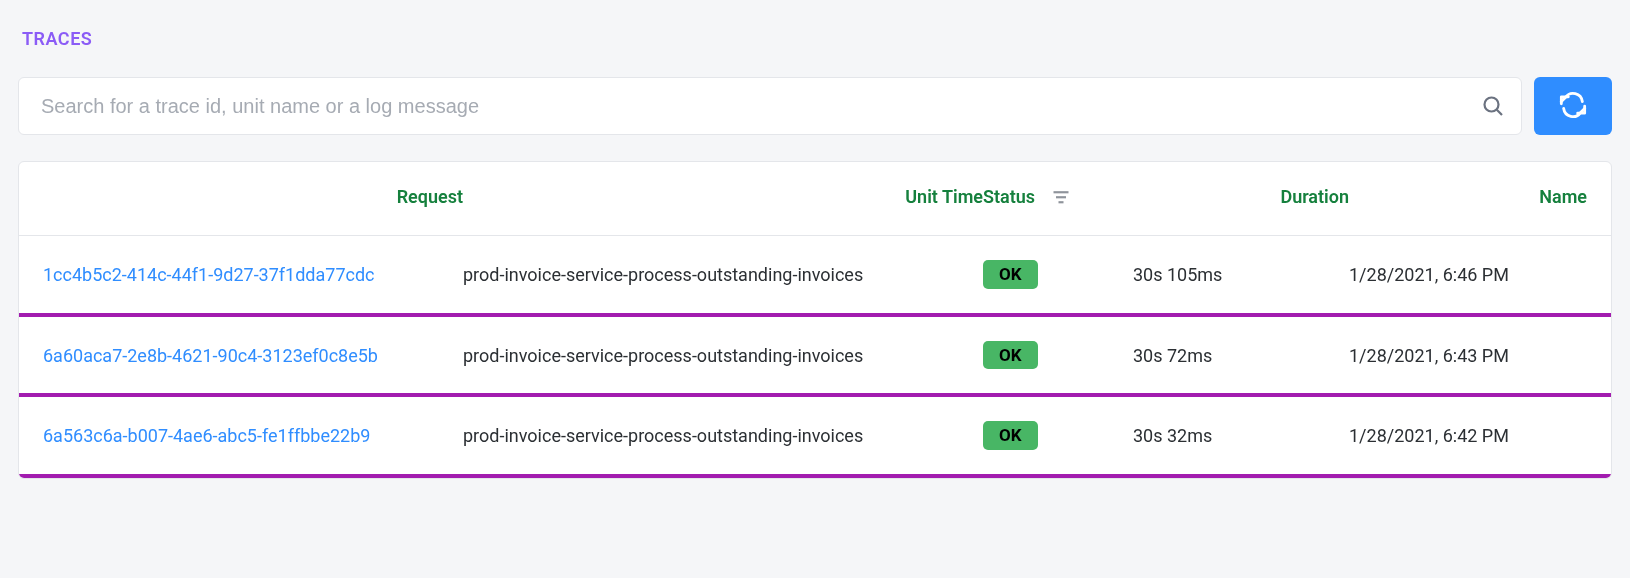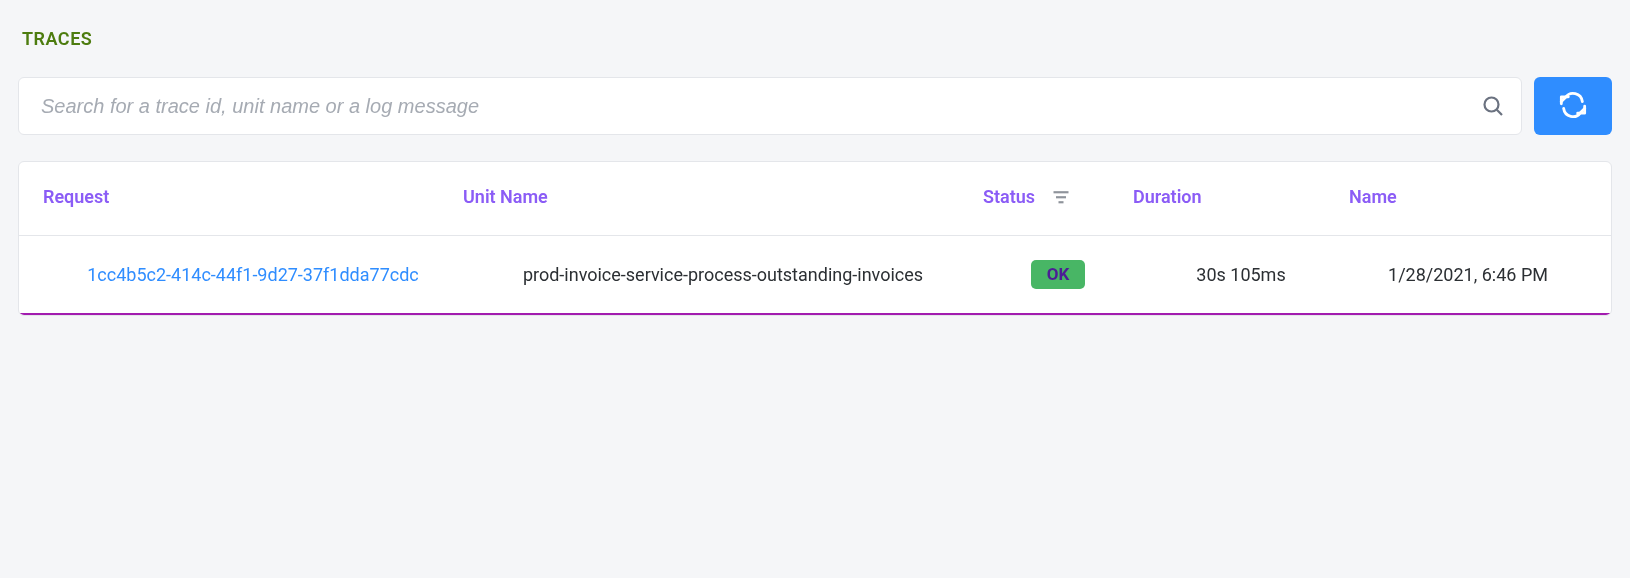--- a/index.html
+++ b/index.html
@@ -14,21 +14,21 @@
       height: 578px;
       overflow: hidden;
     }
     .page {
       padding: 28px 18px 0 18px;
     }
     .page-title {
       font-size: 18px;
       font-weight: 600;
       letter-spacing: 0.5px;
-      color: #4d7c0f;
+      color: #8b5cf6;
       margin-bottom: 28px;
       margin-left: 4px;
     }
     .search-row {
       display: flex;
       align-items: stretch;
       gap: 12px;
       margin-bottom: 26px;
     }
     .search-box {
@@ -43,21 +43,20 @@
     }
     .search-input {
       flex: 1;
       height: 100%;
       border: none;
       outline: none;
       background: transparent;
       font-size: 20px;
       color: #2b2f33;
       padding: 0 52px 0 22px;
-      font-style: italic;
     }
     .search-input::placeholder {
       color: #a6abb3;
     }
     .search-icon {
       position: absolute;
       right: 16px;
       top: 50%;
       transform: translateY(-50%);
       width: 24px;
@@ -83,24 +82,24 @@
       background: #ffffff;
       border: 1px solid #e4e6ea;
       border-radius: 6px;
       overflow: hidden;
     }
     table {
       width: 100%;
       border-collapse: collapse;
     }
     thead th {
-      text-align: left;
+      text-align: right;
       font-size: 18px;
       font-weight: 600;
-      color: #8b5cf6;
+      color: #15803d;
       padding: 24px 0 28px 0;
       border-bottom: 1px solid #e4e6ea;
     }
     thead th:first-child {
       padding-left: 24px;
     }
     thead th:last-child {
       padding-right: 24px;
     }
     .status-header {
@@ -113,39 +112,38 @@
       height: 20px;
       color: #8f949b;
       display: inline-flex;
       align-items: center;
       justify-content: center;
     }
     tbody td {
       font-size: 18px;
       color: #2b2f33;
       padding: 24px 0;
-      border-bottom: 2px solid #a21caf;
+      border-bottom: 4px solid #a21caf;
       vertical-align: middle;
-      text-align: center;
     }
     tbody td:first-child {
       padding-left: 24px;
     }
     tbody td:last-child {
       padding-right: 24px;
       margin-left: 48px;
     }
     .trace-link {
       color: #2f8dff;
       text-decoration: none;
     }
     .status-badge {
       display: inline-block;
       background: #48b665;
-      color: #4c1d95;
+      color: #000000;
       font-weight: 700;
       font-size: 17px;
       padding: 5px 16px;
       border-radius: 5px;
       line-height: 1.1;
     }
     col.c-request { width: 444px; }
     col.c-unit { width: 520px; }
     col.c-status { width: 150px; }
     col.c-duration { width: 216px; }
@@ -184,21 +182,21 @@
       <colgroup>
         <col class="c-request">
           <col class="c-unit">
           <col class="c-status">
           <col class="c-duration">
           <col class="c-time">
       </colgroup>
       <thead>
         <tr>
           <th>Request</th>
-          <th>Unit Name</th>
+          <th>Unit Time</th>
           <th>
             <span class="status-header">
               <span>Status</span>
               <span class="filter-icon">
                 <svg viewBox="0 0 24 24" width="20" height="20" fill="currentColor">
                   <rect x="3" y="5" width="18" height="2.6"></rect>
                   <rect x="6" y="11" width="12" height="2.6"></rect>
                   <rect x="9" y="17" width="6" height="2.6"></rect>
                 </svg>
               </span>
@@ -209,16 +207,30 @@
         </tr>
       </thead>
       <tbody id="tbody">
       <tr>
             <td><a class="trace-link" href="#">1cc4b5c2-414c-44f1-9d27-37f1dda77cdc</a></td>
             <td>prod-invoice-service-process-outstanding-invoices</td>
             <td><span class="status-badge">OK</span></td>
             <td>30s 105ms</td>
             <td>1/28/2021, 6:46 PM</td>
           </tr>
+          <tr>
+            <td><a class="trace-link" href="#">6a60aca7-2e8b-4621-90c4-3123ef0c8e5b</a></td>
+            <td>prod-invoice-service-process-outstanding-invoices</td>
+            <td><span class="status-badge">OK</span></td>
+            <td>30s 72ms</td>
+            <td>1/28/2021, 6:43 PM</td>
+          </tr>
+          <tr>
+            <td><a class="trace-link" href="#">6a563c6a-b007-4ae6-abc5-fe1ffbbe22b9</a></td>
+            <td>prod-invoice-service-process-outstanding-invoices</td>
+            <td><span class="status-badge">OK</span></td>
+            <td>30s 32ms</td>
+            <td>1/28/2021, 6:42 PM</td>
+          </tr>
         </tbody>
     </table>
   </div>
 </div>
 
 </body></html>

